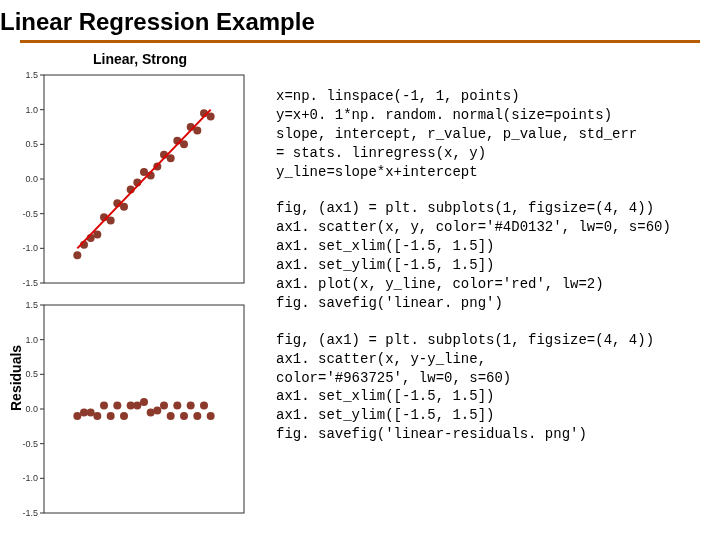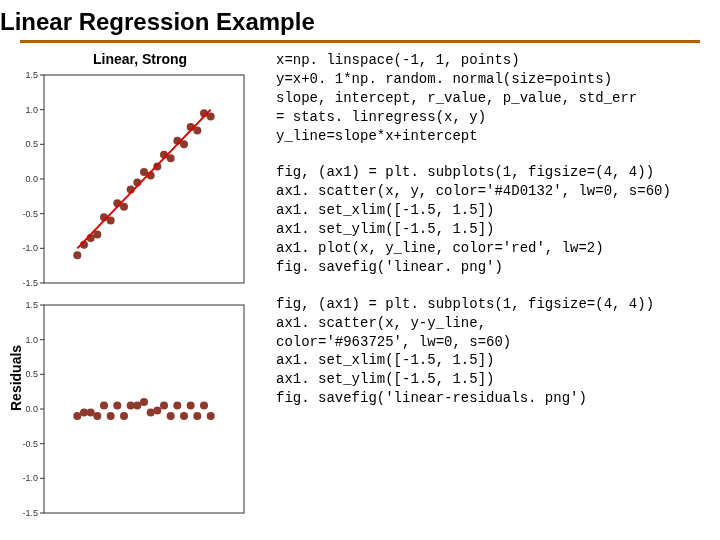--- a/index.html
+++ b/index.html
@@ -57,20 +57,21 @@
   .right {
     flex: 1;
     font-family: "Courier New", monospace;
     font-size: 14px;
     line-height: 1.35;
     padding-left: 6px;
     display: flex;
     flex-direction: column;
     gap: 18px;
     color: #000;
+    margin-top: 36px;
   }
   .codeblock { white-space: pre; }
   .tick { stroke: #333; stroke-width: 1; }
   .ticklabel { font-size: 9px; fill: #333; font-family: Arial; }
   .scatter-dot { fill: #8b3a2c; }
   .fitline { stroke: #d00; stroke-width: 2; fill: none; }
 </style>
 </head>
 <body>
 

